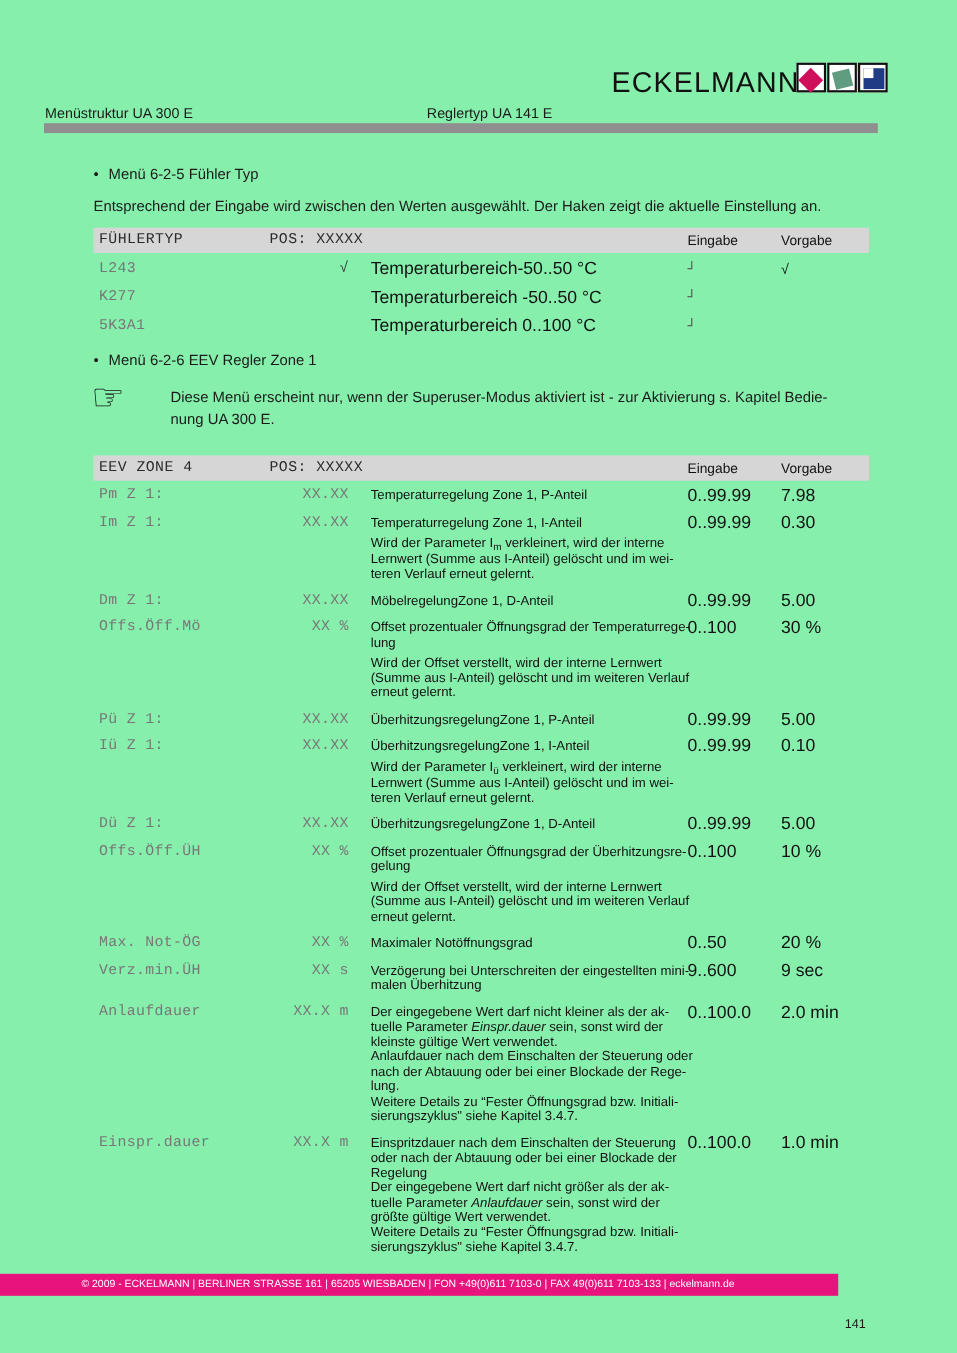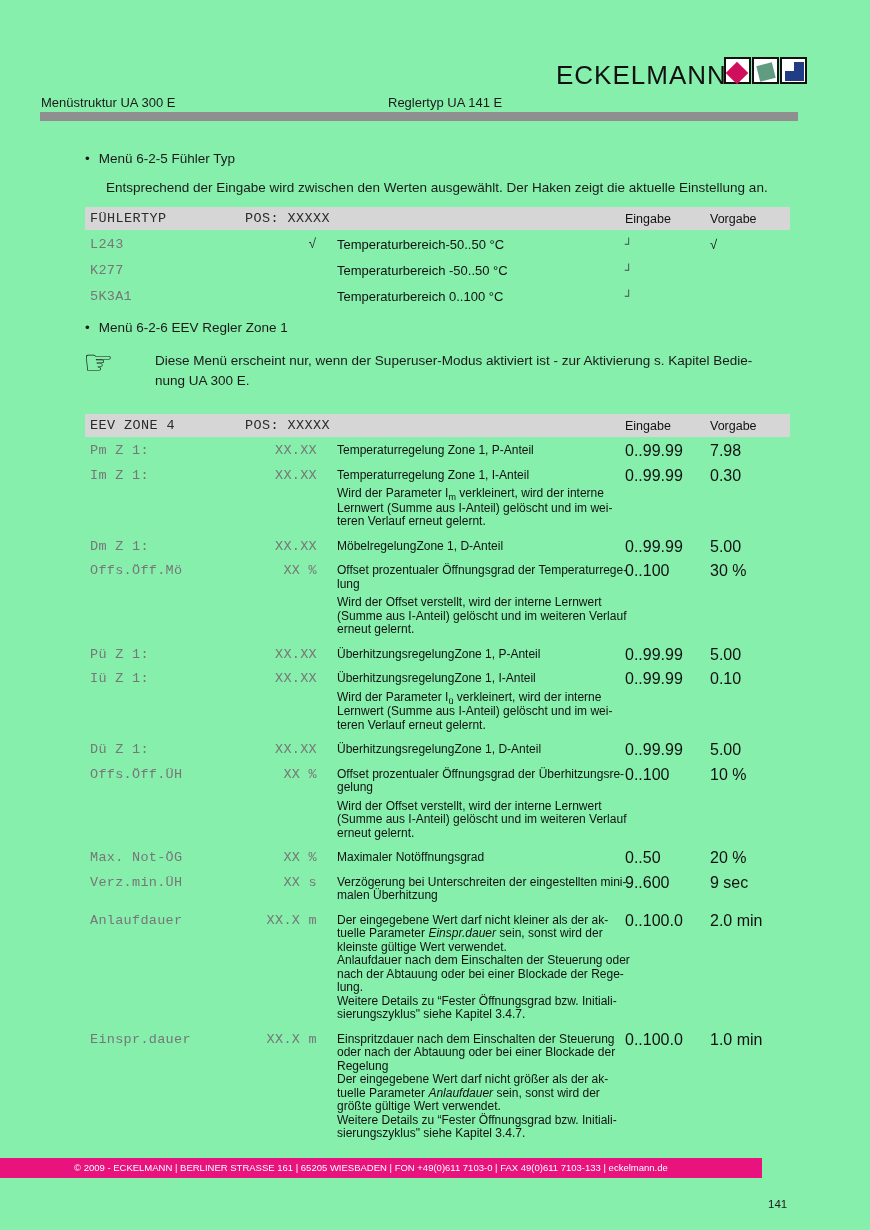--- a/index.html
+++ b/index.html
@@ -19,21 +19,21 @@
   
   .hdr-left{position:absolute;left:41px;top:95px;font-size:13px;}
   .hdr-right{position:absolute;left:388px;top:95px;font-size:13px;}
   .hdr-bar{position:absolute;left:40px;top:112px;width:758px;height:9px;background:#8f8f8f;}
 
   
   .heading{position:absolute;left:85px;font-size:13.5px;}
   .h1{top:151px;}
   .h2{top:320px;}
   .bullet{margin-right:9px;}
-  .intro{position:absolute;left:85px;top:180px;font-size:13.5px;margin-left:21px;}
+  .intro{position:absolute;left:85px;top:180px;font-size:13.5px;}
 
   
   .note-icon{position:absolute;left:83px;top:345px;font-size:34px;line-height:34px;
              font-family:"DejaVu Sans",sans-serif;color:#111;}
   .note-text{position:absolute;left:155px;top:351px;width:670px;font-size:13.5px;line-height:19.5px;white-space:pre-line;}
 
   
   .table{position:absolute;left:85px;width:705px;}
   #table1{top:207px;}
   #table2{top:414px;}
@@ -48,21 +48,21 @@
   .c-desc{font-size:12px;color:#111;line-height:13.5px;white-space:pre;}
   .c-desc p{margin:0;}
   .c-desc p.gap{margin-top:5px;}
   .c-ein,.c-vor{font-size:16px;color:#111;line-height:13.5px;}
   .s-sub{font-size:9px;position:relative;top:3px;}
   .s-i{font-style:italic;}
 
   
   .t1 .tbody{margin-top:2px;}
   .t1 .trow{height:26px;align-items:center;}
-  .t1 .c-desc{font-size:13px;}
+  .t1 .c-desc{font-size:16px;}
   .t1 .c-vor{font-size:13px;}
   .t1 .c-val{color:#333;}
   .t1 .c-ein{font-family:"Liberation Mono","DejaVu Sans Mono",monospace;color:#4a4a4a;font-size:13px;}
 
   
   .t2 .tbody{margin-top:7px;}
   .t2 .trow{margin-bottom:11px;}
 
   
   .footer-bar{position:absolute;left:0;top:1158px;width:762px;height:20px;background:#e8137d;}

